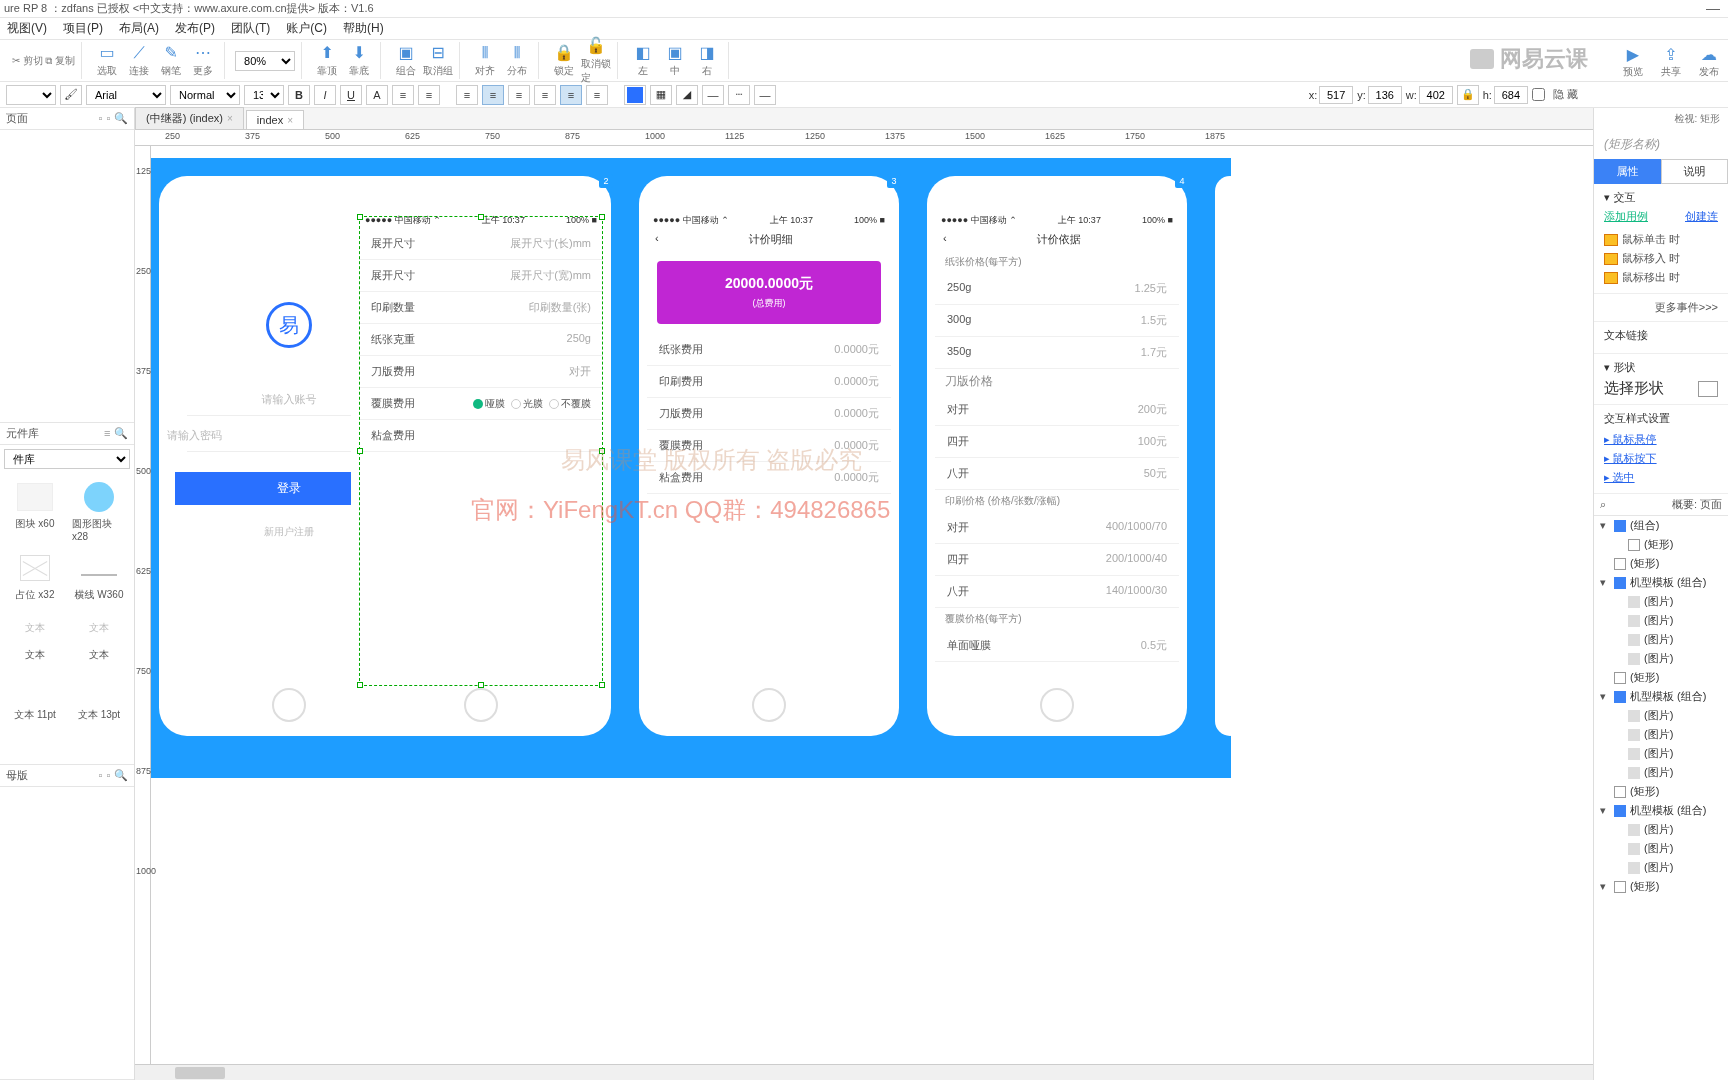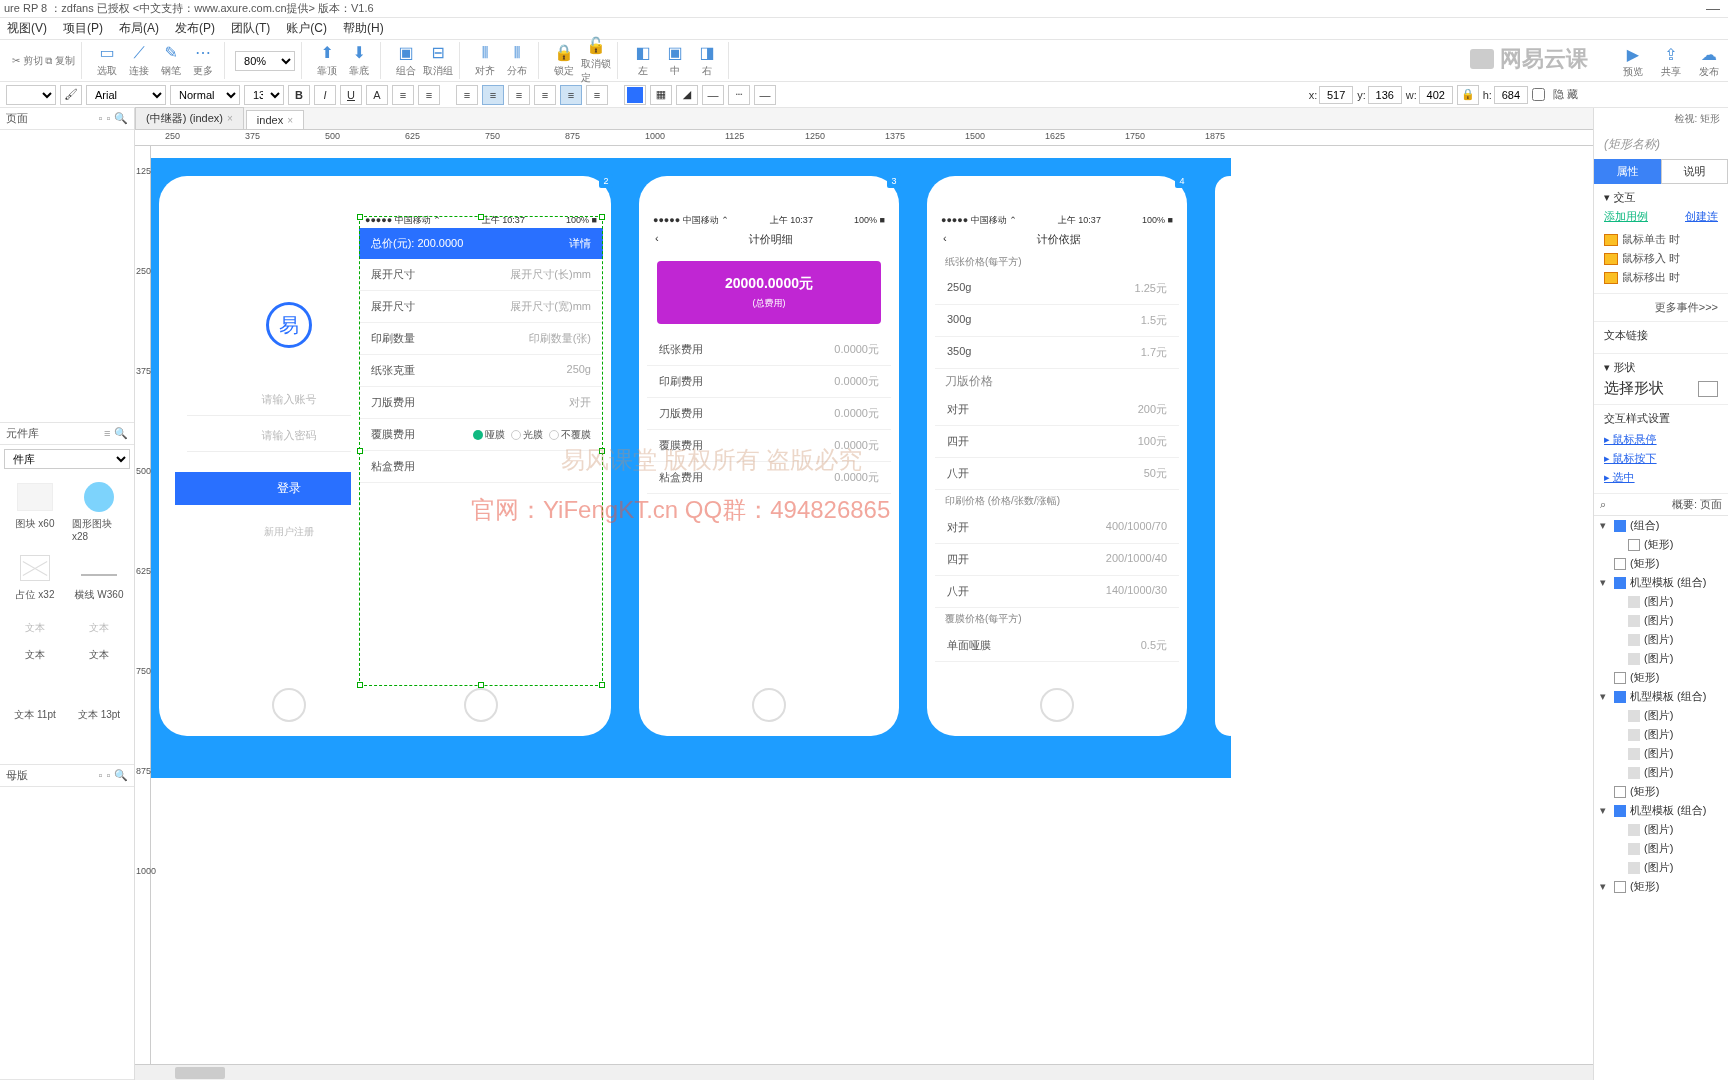--- a/index.html
+++ b/index.html
@@ -369,39 +369,35 @@
 
       <div class="phone" style="left:8px;top:30px">
         <span class="badge">1</span>
         <div class="home"></div>
         <div class="screen">
           <div style="text-align:center;margin-top:90px">
             <div style="width:46px;height:46px;border-radius:50%;border:3px solid #2970ff;margin:0 auto;display:flex;align-items:center;justify-content:center;color:#2970ff;font-size:20px">易</div>
           </div>
           <div style="margin-top:44px;text-align:center;color:#bbb;font-size:11px">请输入账号</div>
           <div style="border-top:1px solid #eee;margin:8px 20px"></div>
-          <div style="text-align:center;color:#bbb;font-size:11px;margin-top:12px">请输入密码</div>
+          <div style="color:#bbb;font-size:11px;margin-top:12px">请输入密码</div>
           <div style="border-top:1px solid #eee;margin:8px 20px"></div>
           <div style="background:#2970ff;color:#fff;text-align:center;margin:20px 8px;padding:8px;font-size:12px">登录</div>
           <div style="text-align:center;color:#bbb;font-size:10px">新用户注册</div>
         </div>
       </div>
 
       <div class="phone" style="left:200px;top:30px">
         <span class="badge">2</span>
         <div class="home"></div>
         <div class="screen">
           <div class="statusbar">
               <span>●●●●● 中国移动 ⌃</span>
               <span>上午 10:37</span>
               <span>100% ■</span>
-            </div>
-          <div class="blue-head">
-              <span>总价(元): 200.0000</span>
-              <span>详情</span>
             </div>
           <div id="p2rows">
               <div class="row">
                 <span>展开尺寸</span>
                 <span class="v">展开尺寸(长)mm</span>
               </div>
               <div class="row">
                 <span>展开尺寸</span>
                 <span class="v">展开尺寸(宽)mm</span>
               </div>

